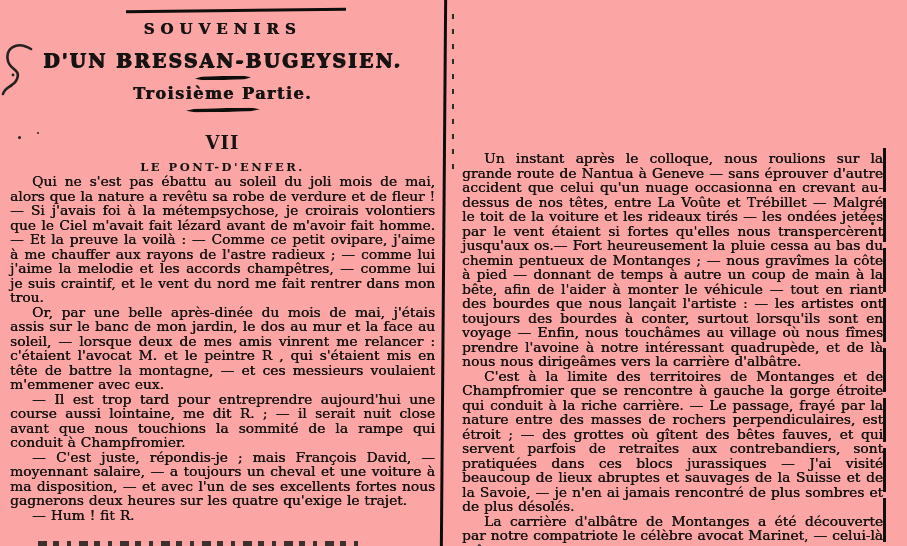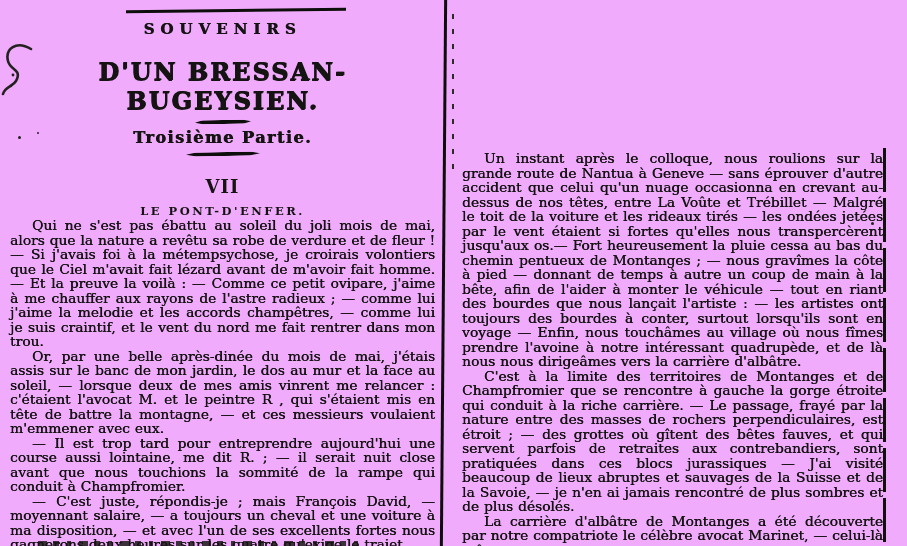--- a/index.html
+++ b/index.html
@@ -1,20 +1,20 @@
 <!DOCTYPE html>
 <html><head>
 <meta charset="utf-8">
 <style>
   html,body { margin:0; padding:0; background:#e8e8e6; }
   .page {
     position:relative;
     width:907px; height:546px;
     margin:0 auto;
-    background:#f0abfc;
+    background:#fca5a5;
     overflow:hidden;
     font-family:"DejaVu Serif","Liberation Serif",serif;
     color:#151412;
   }
   
   .rule-top {
     position:absolute; left:126px; top:9px;
     width:220px; height:3px; background:#0e0e0c;
     transform:rotate(-0.7deg);
   }
@@ -57,21 +57,21 @@
     text-shadow:0.35px 0 0 currentColor;
   }
   .italic { font-style:italic; }
   
   .masthead { text-align:center; }
   .series-title {
     margin-top:16px; font-size:15px; font-weight:bold;
     letter-spacing:6px; text-shadow:0.5px 0 0 currentColor;
   }
   .series-subtitle {
-    margin-top:19px; font-size:24px; font-weight:bold;
+    margin-top:11px; font-size:19px; font-weight:bold;
     letter-spacing:2px;
     text-shadow:0.9px 0 0 currentColor, 0 0.5px 0 currentColor;
   }
   .swell {
     height:4px; background:#0e0e0c; margin:5px auto 0 auto;
     clip-path:polygon(0 55%,14% 0,86% 0,100% 45%,86% 100%,14% 100%);
     transform:rotate(-1deg);
   }
   .swell-1 { width:56px; }
   .swell-2 { width:74px; }

